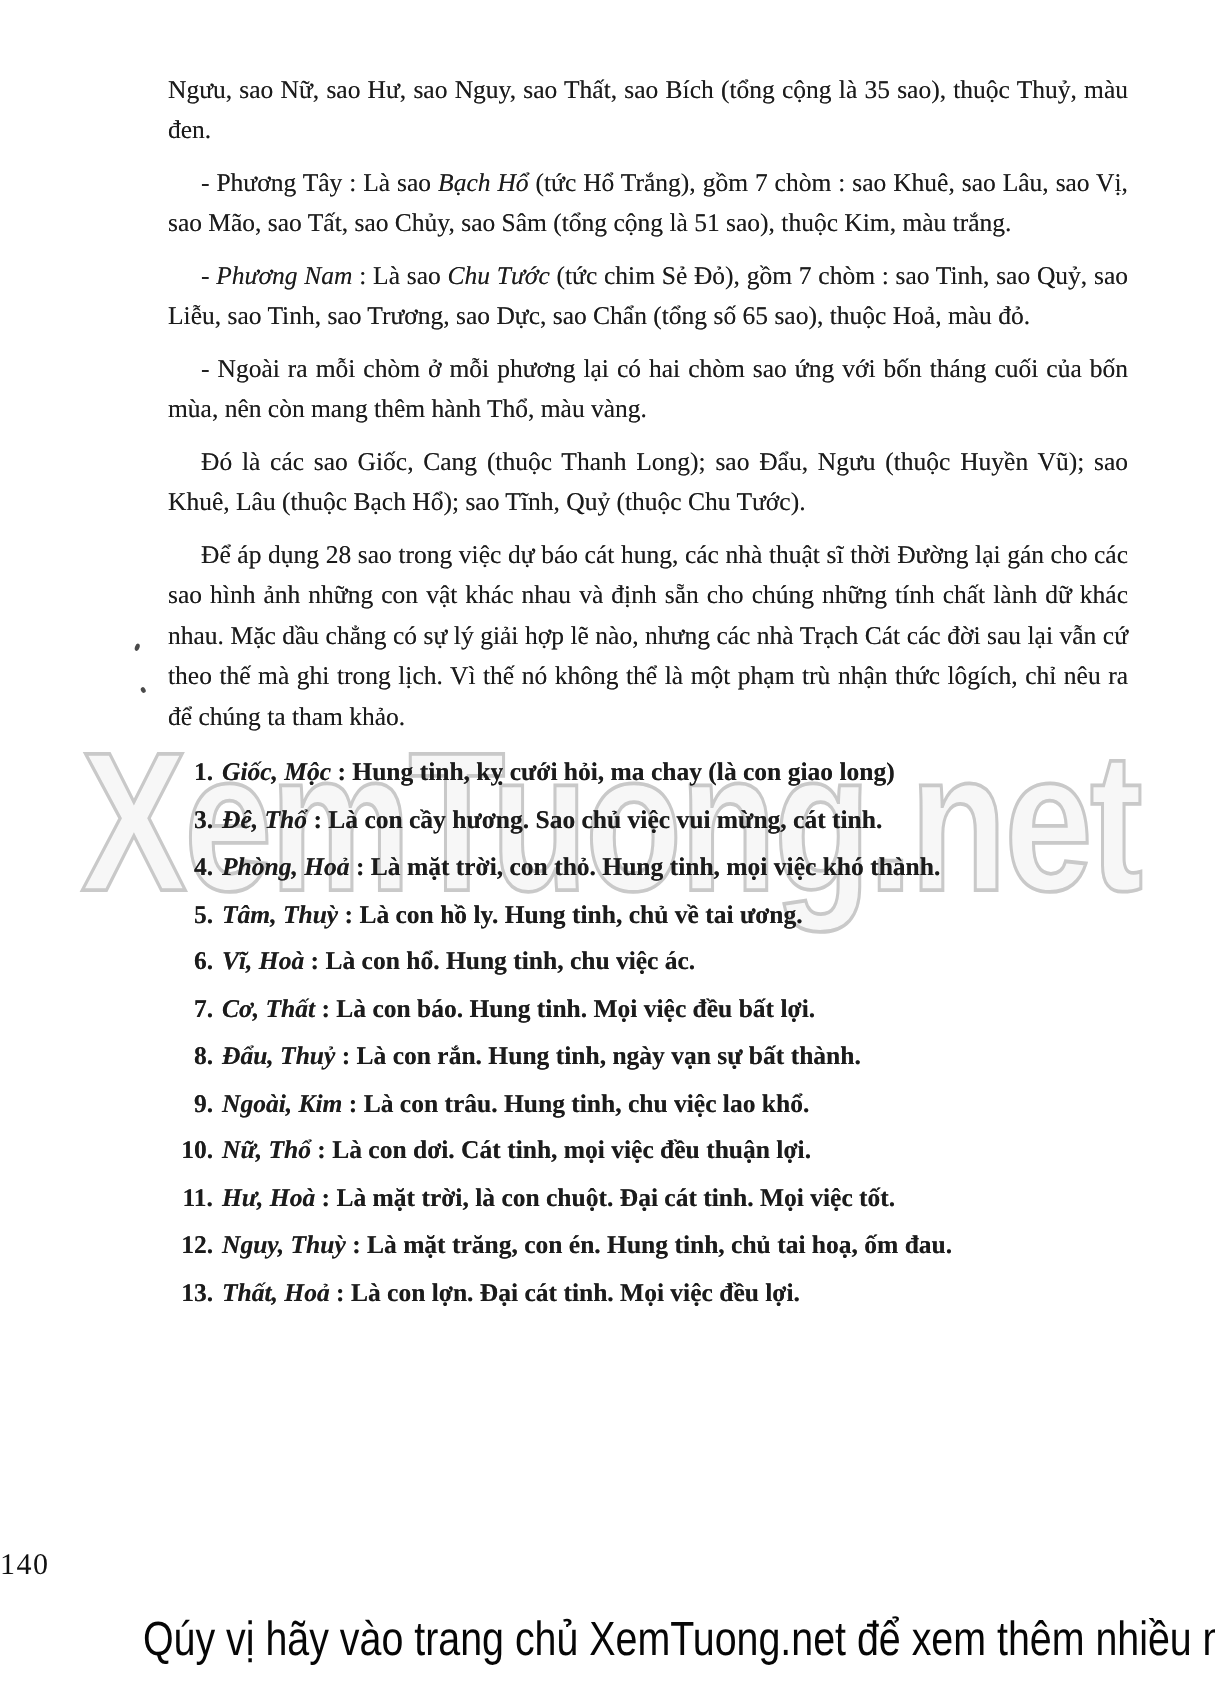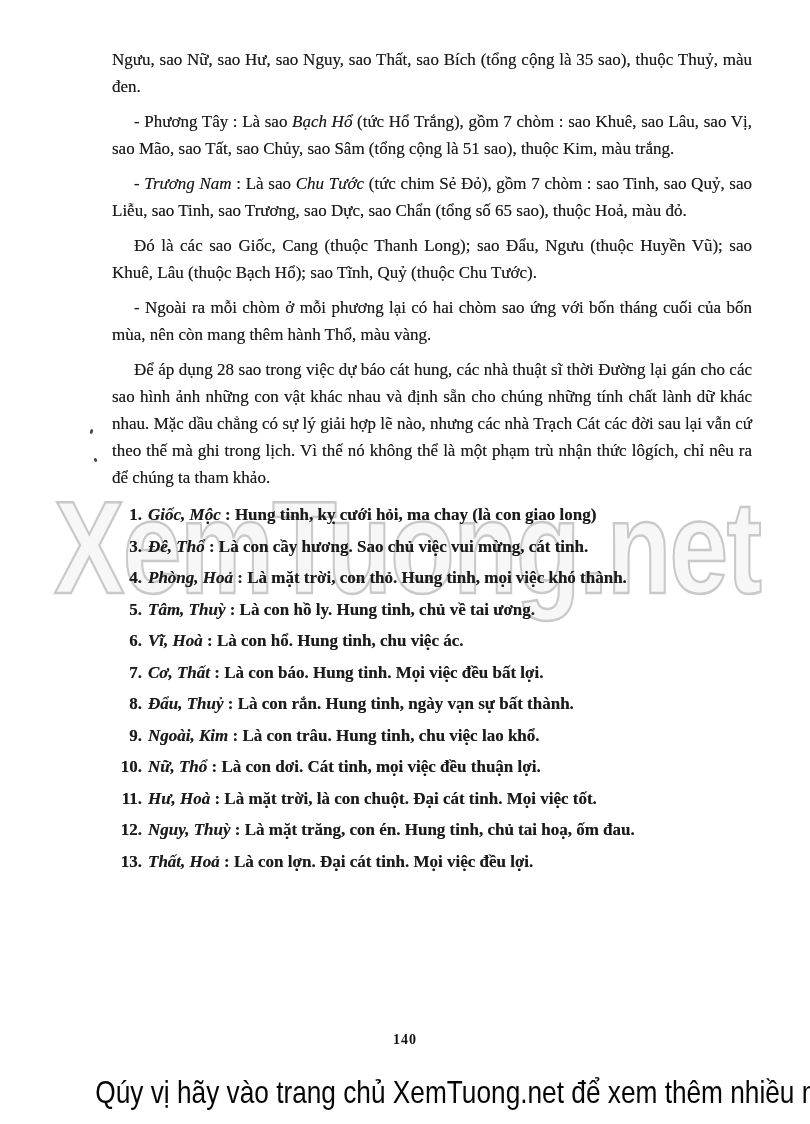--- a/index.html
+++ b/index.html
@@ -59,24 +59,24 @@
     display: inline-block;
     min-width: 30px;
     text-align: right;
     margin-right: 6px;
   }
   .page-number {
     position: absolute;
     top: 1032px;
     left: 0;
     width: 100%;
-    text-align: center;
+    text-align: left;
     z-index: 1;
-    font-size: 14px;
-    font-weight: bold;
+    font-size: 20px;
+    font-weight: normal;
     letter-spacing: 1px;
     color: #111;
   }
   .footer {
     position: absolute;
     top: 1074px;
     left: 0;
     width: 100%;
     text-align: center;
     z-index: 1;
@@ -108,25 +108,25 @@
 
   <div class="speckle s1"></div>
   <div class="speckle s2"></div>
 
   <div class="content">
 
     <p class="para first"><span>Ngưu, sao Nữ, sao Hư, sao Nguy, sao Thất, sao Bích (tổng cộng là 35 sao), thuộc Thuỷ, màu đen.</span></p>
 
     <p class="para"><span>- Phương Tây : Là sao </span><i>Bạch Hổ</i><span> (tức Hổ Trắng), gồm 7 chòm : sao Khuê, sao Lâu, sao Vị, sao Mão, sao Tất, sao Chủy, sao Sâm (tổng cộng là 51 sao), thuộc Kim, màu trắng.</span></p>
 
-    <p class="para"><span>- </span><i>Trương Nam</i><span> : Là sao </span><i>Chu Tước</i><span> (tức chim Sẻ Đỏ), gồm 7 chòm : sao Tinh, sao Quỷ, sao Liễu, sao Tinh, sao Trương, sao Dực, sao Chẩn (tổng số 65 sao), thuộc Hoả, màu đỏ.</span></p>
+    <p class="para"><span>- </span><i>Phương Nam</i><span> : Là sao </span><i>Chu Tước</i><span> (tức chim Sẻ Đỏ), gồm 7 chòm : sao Tinh, sao Quỷ, sao Liễu, sao Tinh, sao Trương, sao Dực, sao Chẩn (tổng số 65 sao), thuộc Hoả, màu đỏ.</span></p>
+
+    <p class="para"><span>- Ngoài ra mỗi chòm ở mỗi phương lại có hai chòm sao ứng với bốn tháng cuối của bốn mùa, nên còn mang thêm hành Thổ, màu vàng.</span></p>
 
     <p class="para"><span>Đó là các sao Giốc, Cang (thuộc Thanh Long); sao Đẩu, Ngưu (thuộc Huyền Vũ); sao Khuê, Lâu (thuộc Bạch Hổ); sao Tĩnh, Quỷ (thuộc Chu Tước).</span></p>
-
-    <p class="para"><span>- Ngoài ra mỗi chòm ở mỗi phương lại có hai chòm sao ứng với bốn tháng cuối của bốn mùa, nên còn mang thêm hành Thổ, màu vàng.</span></p>
 
     <p class="para"><span>Để áp dụng 28 sao trong việc dự báo cát hung, các nhà thuật sĩ thời Đường lại gán cho các sao hình ảnh những con vật khác nhau và định sẵn cho chúng những tính chất lành dữ khác nhau. Mặc dầu chẳng có sự lý giải hợp lẽ nào, nhưng các nhà Trạch Cát các đời sau lại vẫn cứ theo thế mà ghi trong lịch. Vì thế nó không thể là một phạm trù nhận thức lôgích, chỉ nêu ra để chúng ta tham khảo.</span></p>
 
     <div class="list">
       <p class="li"><span class="num">1.</span><i>Giốc, Mộc</i><span> : Hung tinh, kỵ cưới hỏi, ma chay (là con giao long)</span></p>
       <p class="li"><span class="num">3.</span><i>Đê, Thổ</i><span> : Là con cầy hương. Sao chủ việc vui mừng, cát tinh.</span></p>
       <p class="li"><span class="num">4.</span><i>Phòng, Hoả</i><span> : Là mặt trời, con thỏ. Hung tinh, mọi việc khó thành.</span></p>
       <p class="li"><span class="num">5.</span><i>Tâm, Thuỳ</i><span> : Là con hồ ly. Hung tinh, chủ về tai ương.</span></p>
       <p class="li"><span class="num">6.</span><i>Vĩ, Hoà</i><span> : Là con hổ. Hung tinh, chu việc ác.</span></p>
       <p class="li"><span class="num">7.</span><i>Cơ, Thất</i><span> : Là con báo. Hung tinh. Mọi việc đều bất lợi.</span></p>

